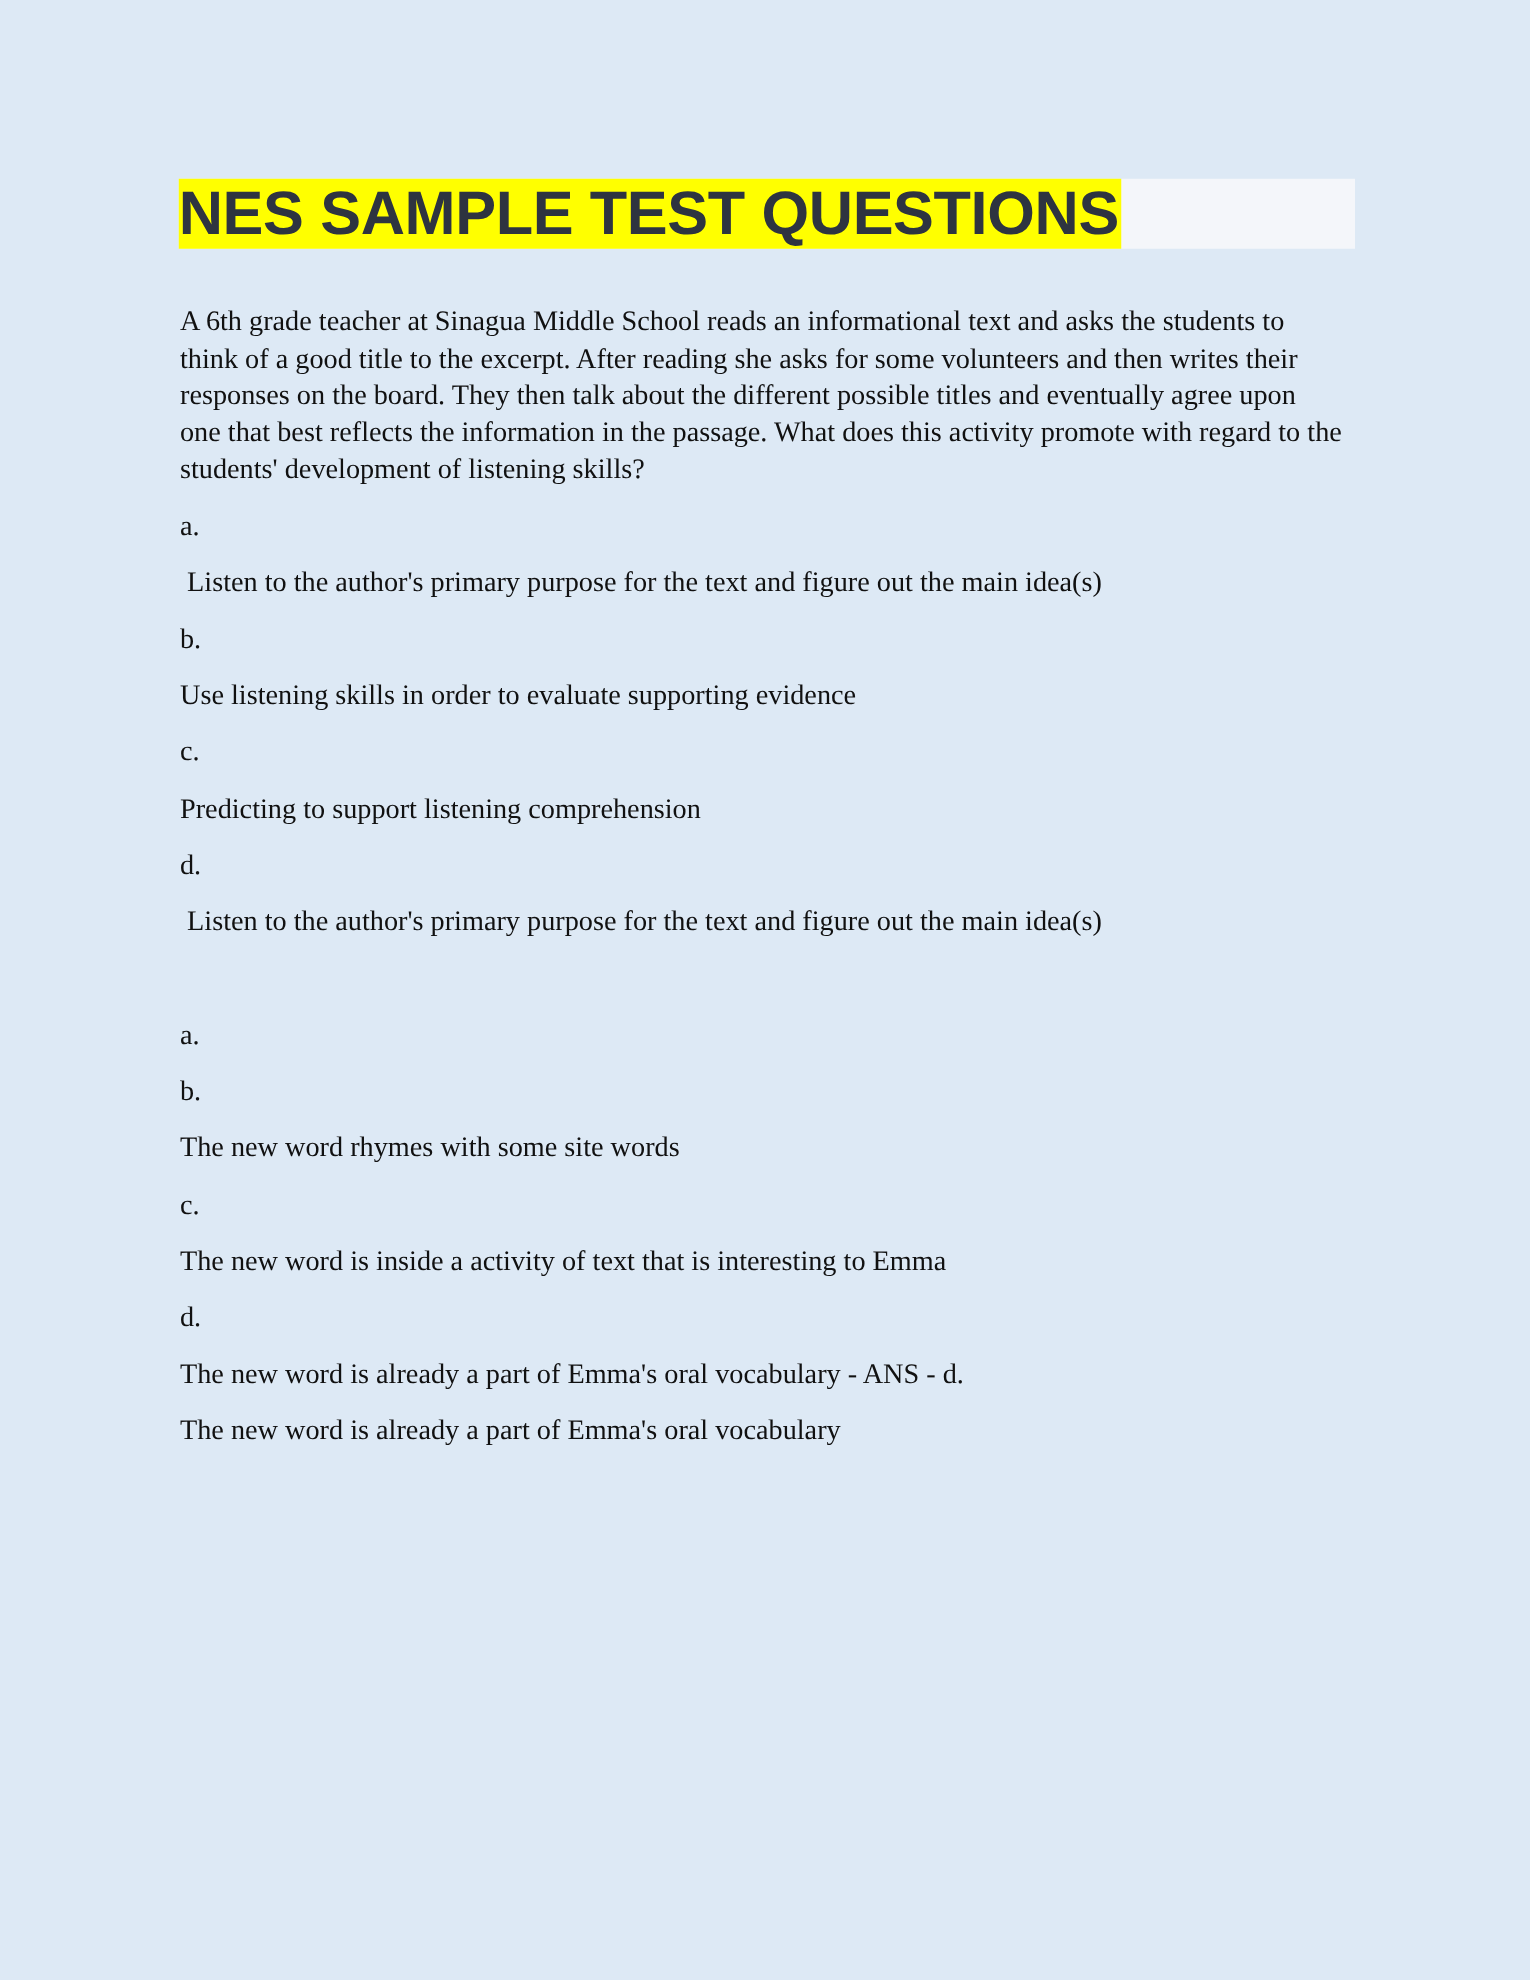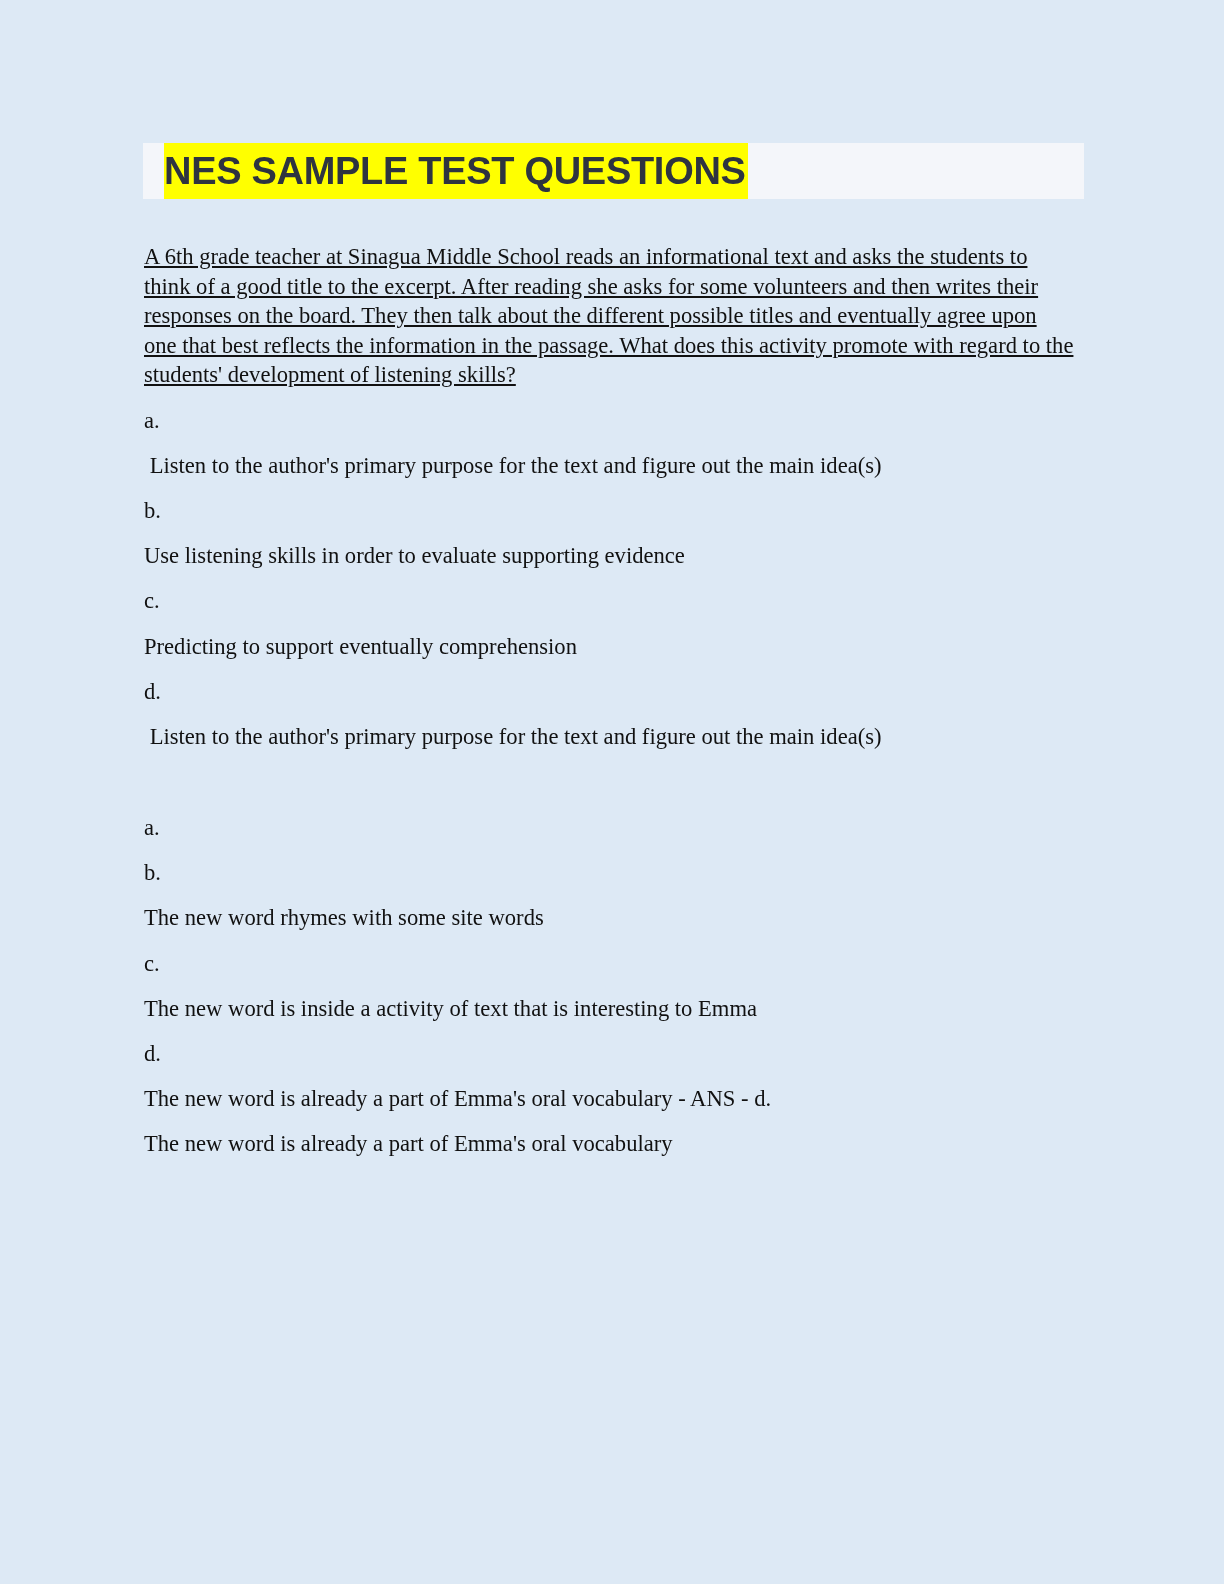--- a/index.html
+++ b/index.html
@@ -25,38 +25,36 @@
   }
   .title-highlight {
     position: absolute;
     left: 0;
     top: 0;
     height: 56px;
     background: #ffff00;
     padding: 0 2px 0 0;
     font-family: "Liberation Sans", "DejaVu Sans", sans-serif;
     font-weight: bold;
-    font-size: 38px;
+    font-size: 49px;
     line-height: 56px;
     color: #2e3440;
     white-space: nowrap;
     letter-spacing: -0.3px;
-    margin-left: 21px;
   }
   .content {
     position: absolute;
     left: 144px;
     top: 242px;
     width: 930px;
     font-size: 22.6px;
     line-height: 29.6px;
   }
   .para {
     margin: 0 0 15.6px 0;
-    text-decoration: underline;
   }
   .opt-label, .opt-text, .answer {
     margin: 0 0 15.6px 0;
     white-space: nowrap;
   }
   .indent-space { white-space: pre; }
   .gap {
     height: 46px;
   }
 </style>
@@ -69,21 +67,21 @@
 
 <div class="content">
 
   <section>
     <p class="para">A 6th grade teacher at Sinagua Middle School reads an informational text and asks the students to think of a good title to the excerpt. After reading she asks for some volunteers and then writes their responses on the board. They then talk about the different possible titles and eventually agree upon one that best reflects the information in the passage. What does this activity promote with regard to the students' development of listening skills?</p>
     <p class="opt-label">a.</p>
     <p class="opt-text indent-space"> Listen to the author's primary purpose for the text and figure out the main idea(s)</p>
     <p class="opt-label">b.</p>
     <p class="opt-text">Use listening skills in order to evaluate supporting evidence</p>
     <p class="opt-label">c.</p>
-    <p class="opt-text">Predicting to support eventually comprehension</p>
+    <p class="opt-text">Predicting to support listening comprehension</p>
     <p class="opt-label">d.</p>
     <p class="answer indent-space"> Listen to the author's primary purpose for the text and figure out the main idea(s)</p>
   </section>
 
   <div class="gap"></div>
 
   <section>
     <p class="opt-label">a.</p>
     <p class="opt-label">b.</p>
     <p class="opt-text">The new word rhymes with some site words</p>

